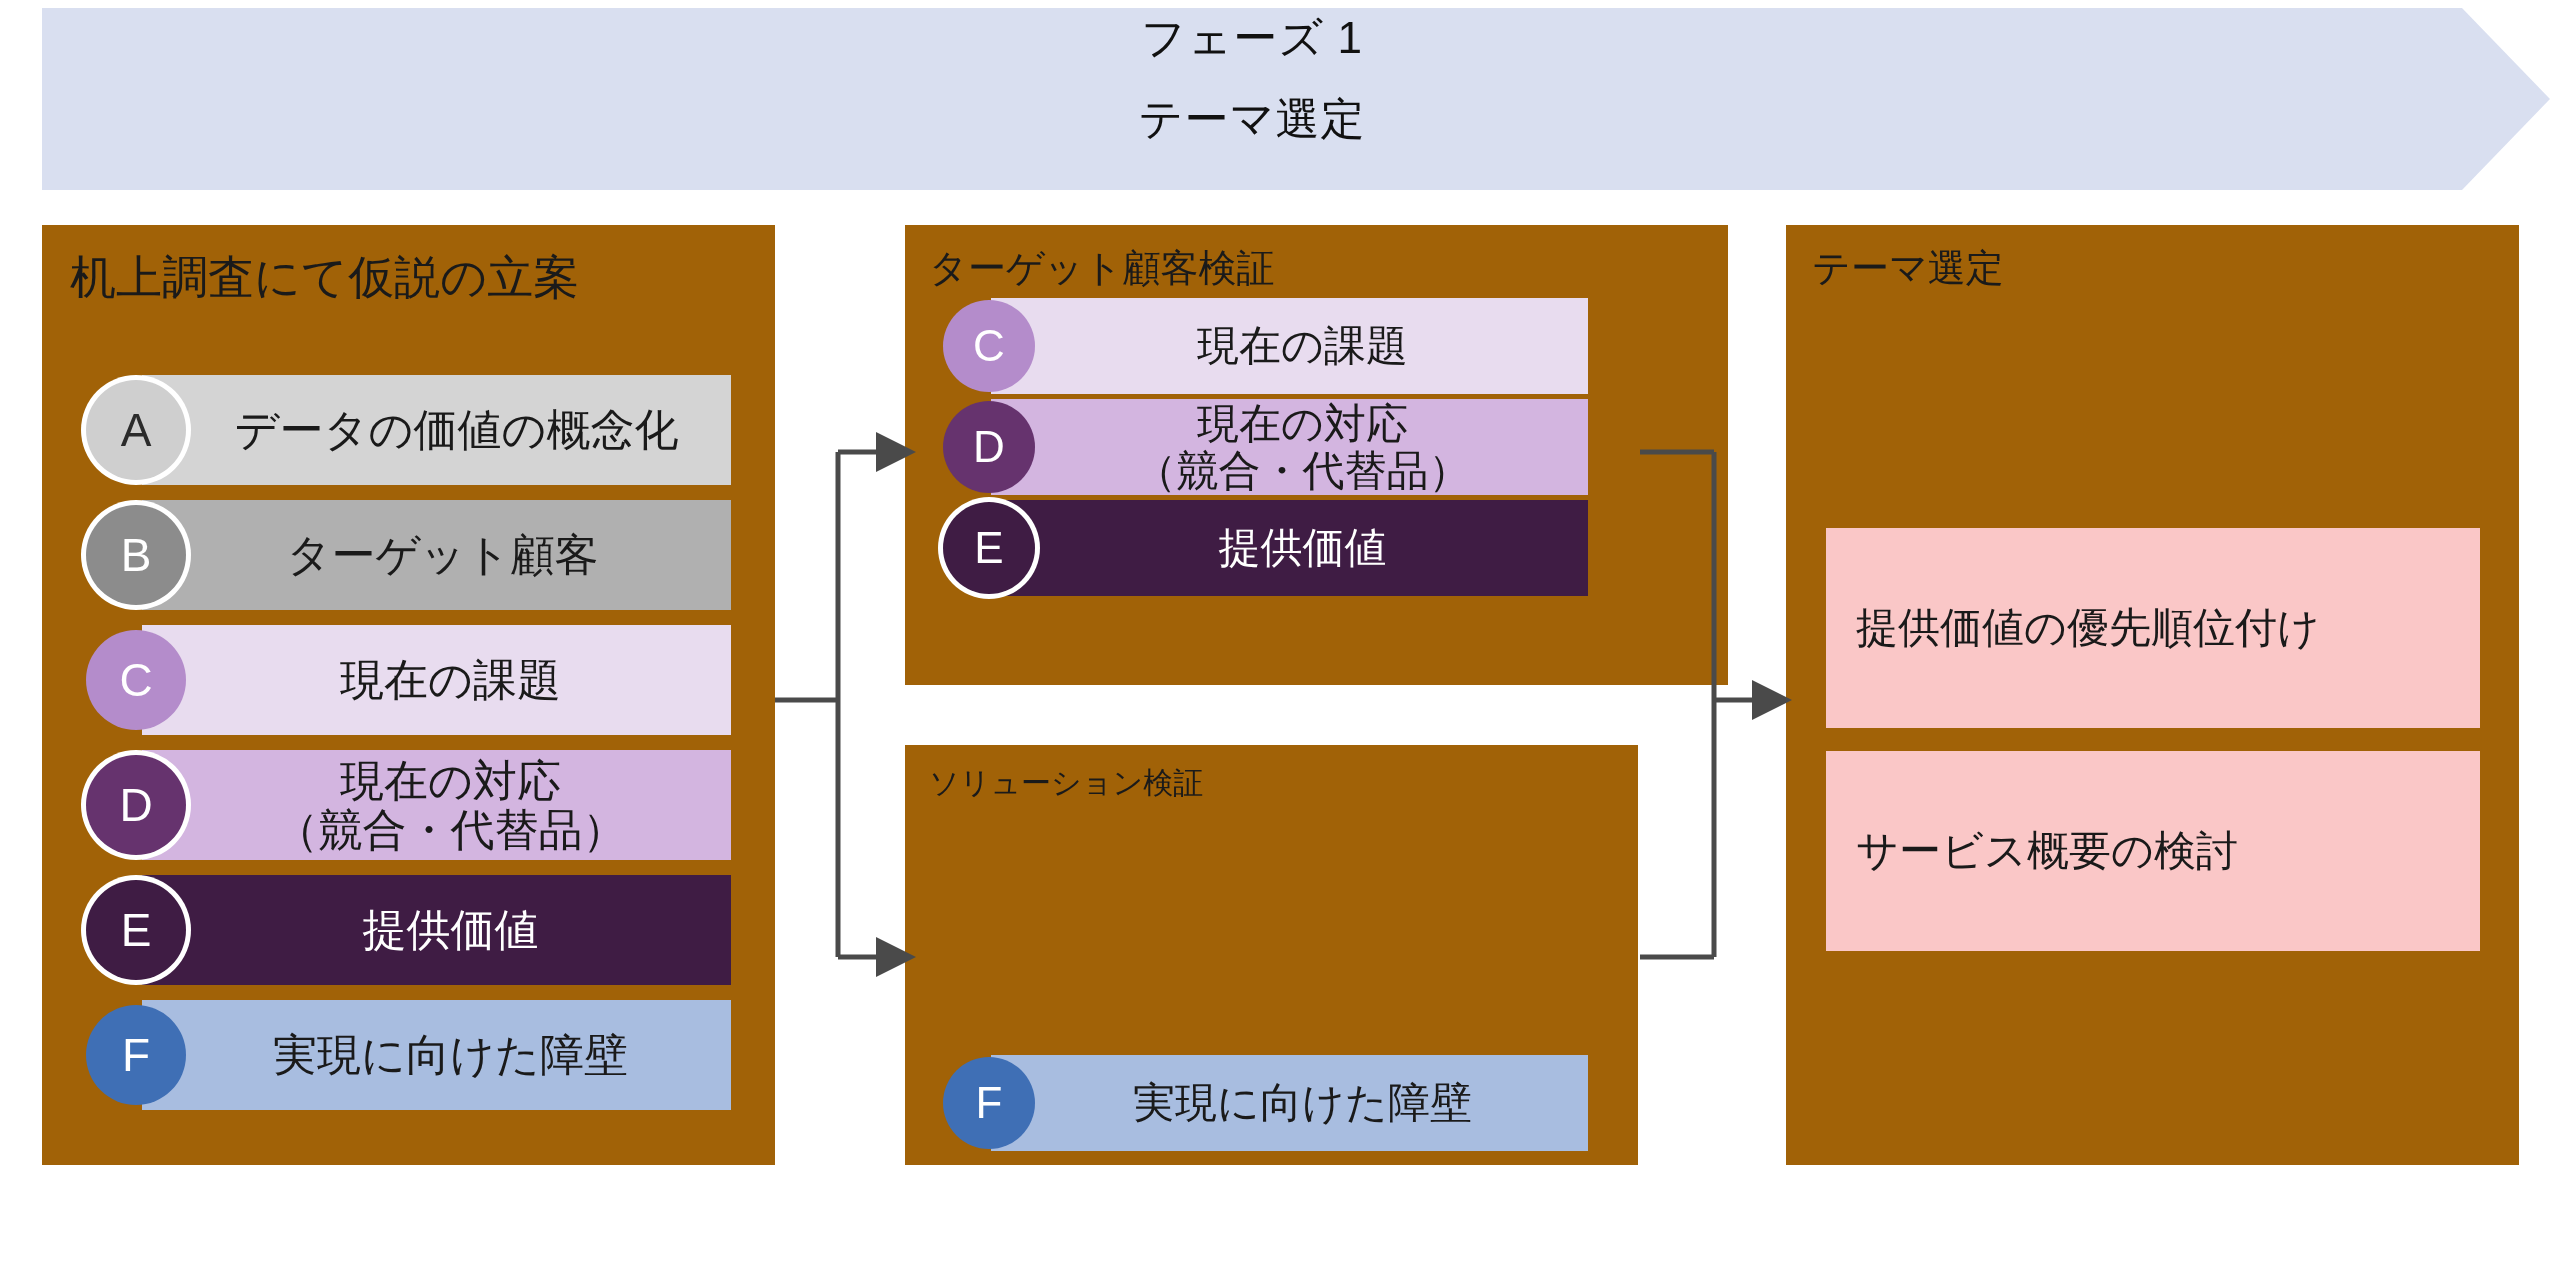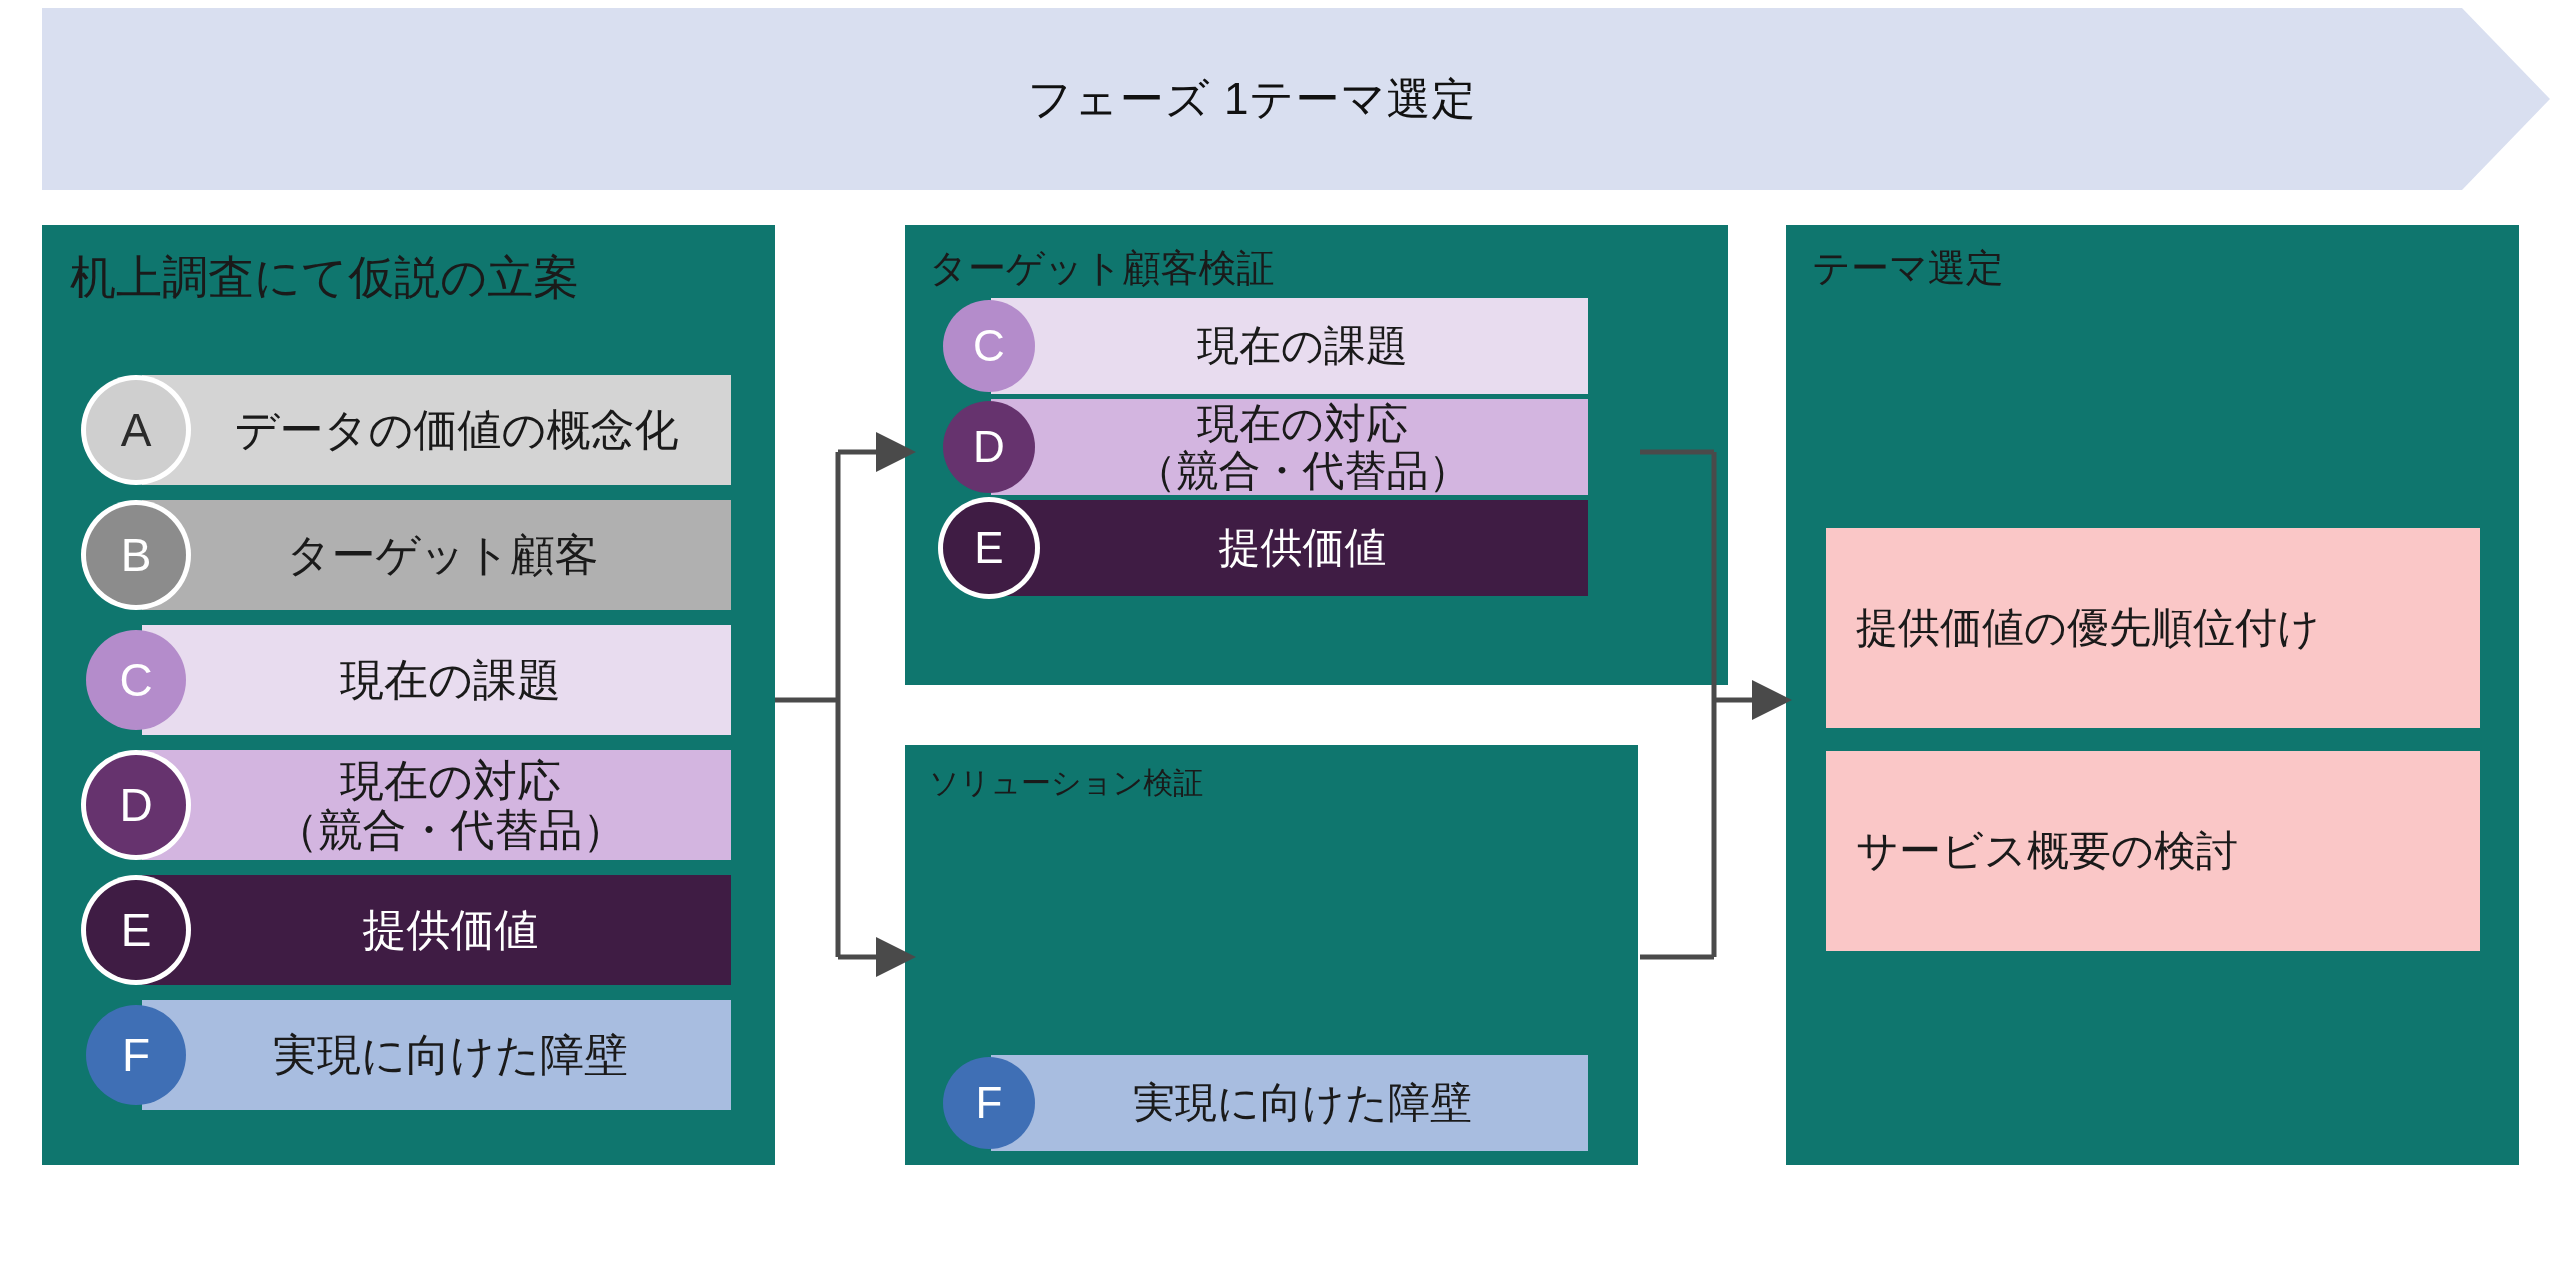--- a/index.html
+++ b/index.html
@@ -7,29 +7,29 @@
     width:2560px;height:1279px;position:relative;overflow:hidden;
     font-family:"Liberation Sans","DejaVu Sans",sans-serif;
     color:#1a1a1a;
   }
 
   
   #phase-banner{
     position:absolute;left:42px;top:8px;width:2508px;height:182px;
     background:#d9dff0;
     clip-path:polygon(0 0, calc(100% - 88px) 0, 100% 50%, calc(100% - 88px) 100%, 0 100%);
-    display:flex;flex-direction:row;align-items:center;justify-content:center;
-    box-sizing:border-box;padding-right:88px;
+    display:flex;flex-direction:column;align-items:center;
+    box-sizing:border-box;padding-right:88px;gap:22px;
   }
   #phase-banner .ln{
     font-size:44px;line-height:1.35;letter-spacing:1px;color:#111;white-space:nowrap;
   }
 
   
-  .panel{position:absolute;background:#0f766e;box-sizing:border-box;}
+  .panel{position:absolute;background:#a16207;box-sizing:border-box;}
   .panel-title{
     position:absolute;color:#1a1a1a;white-space:nowrap;
   }
   #panel-desk{left:42px;top:225px;width:733px;height:940px;}
   #panel-desk .panel-title{left:28px;top:22px;font-size:46px;}
 
   #panel-target{left:905px;top:225px;width:823px;height:460px;}
   #panel-target .panel-title{left:24px;top:18px;font-size:38px;}
 
   #panel-solution{left:905px;top:745px;width:733px;height:420px;}

